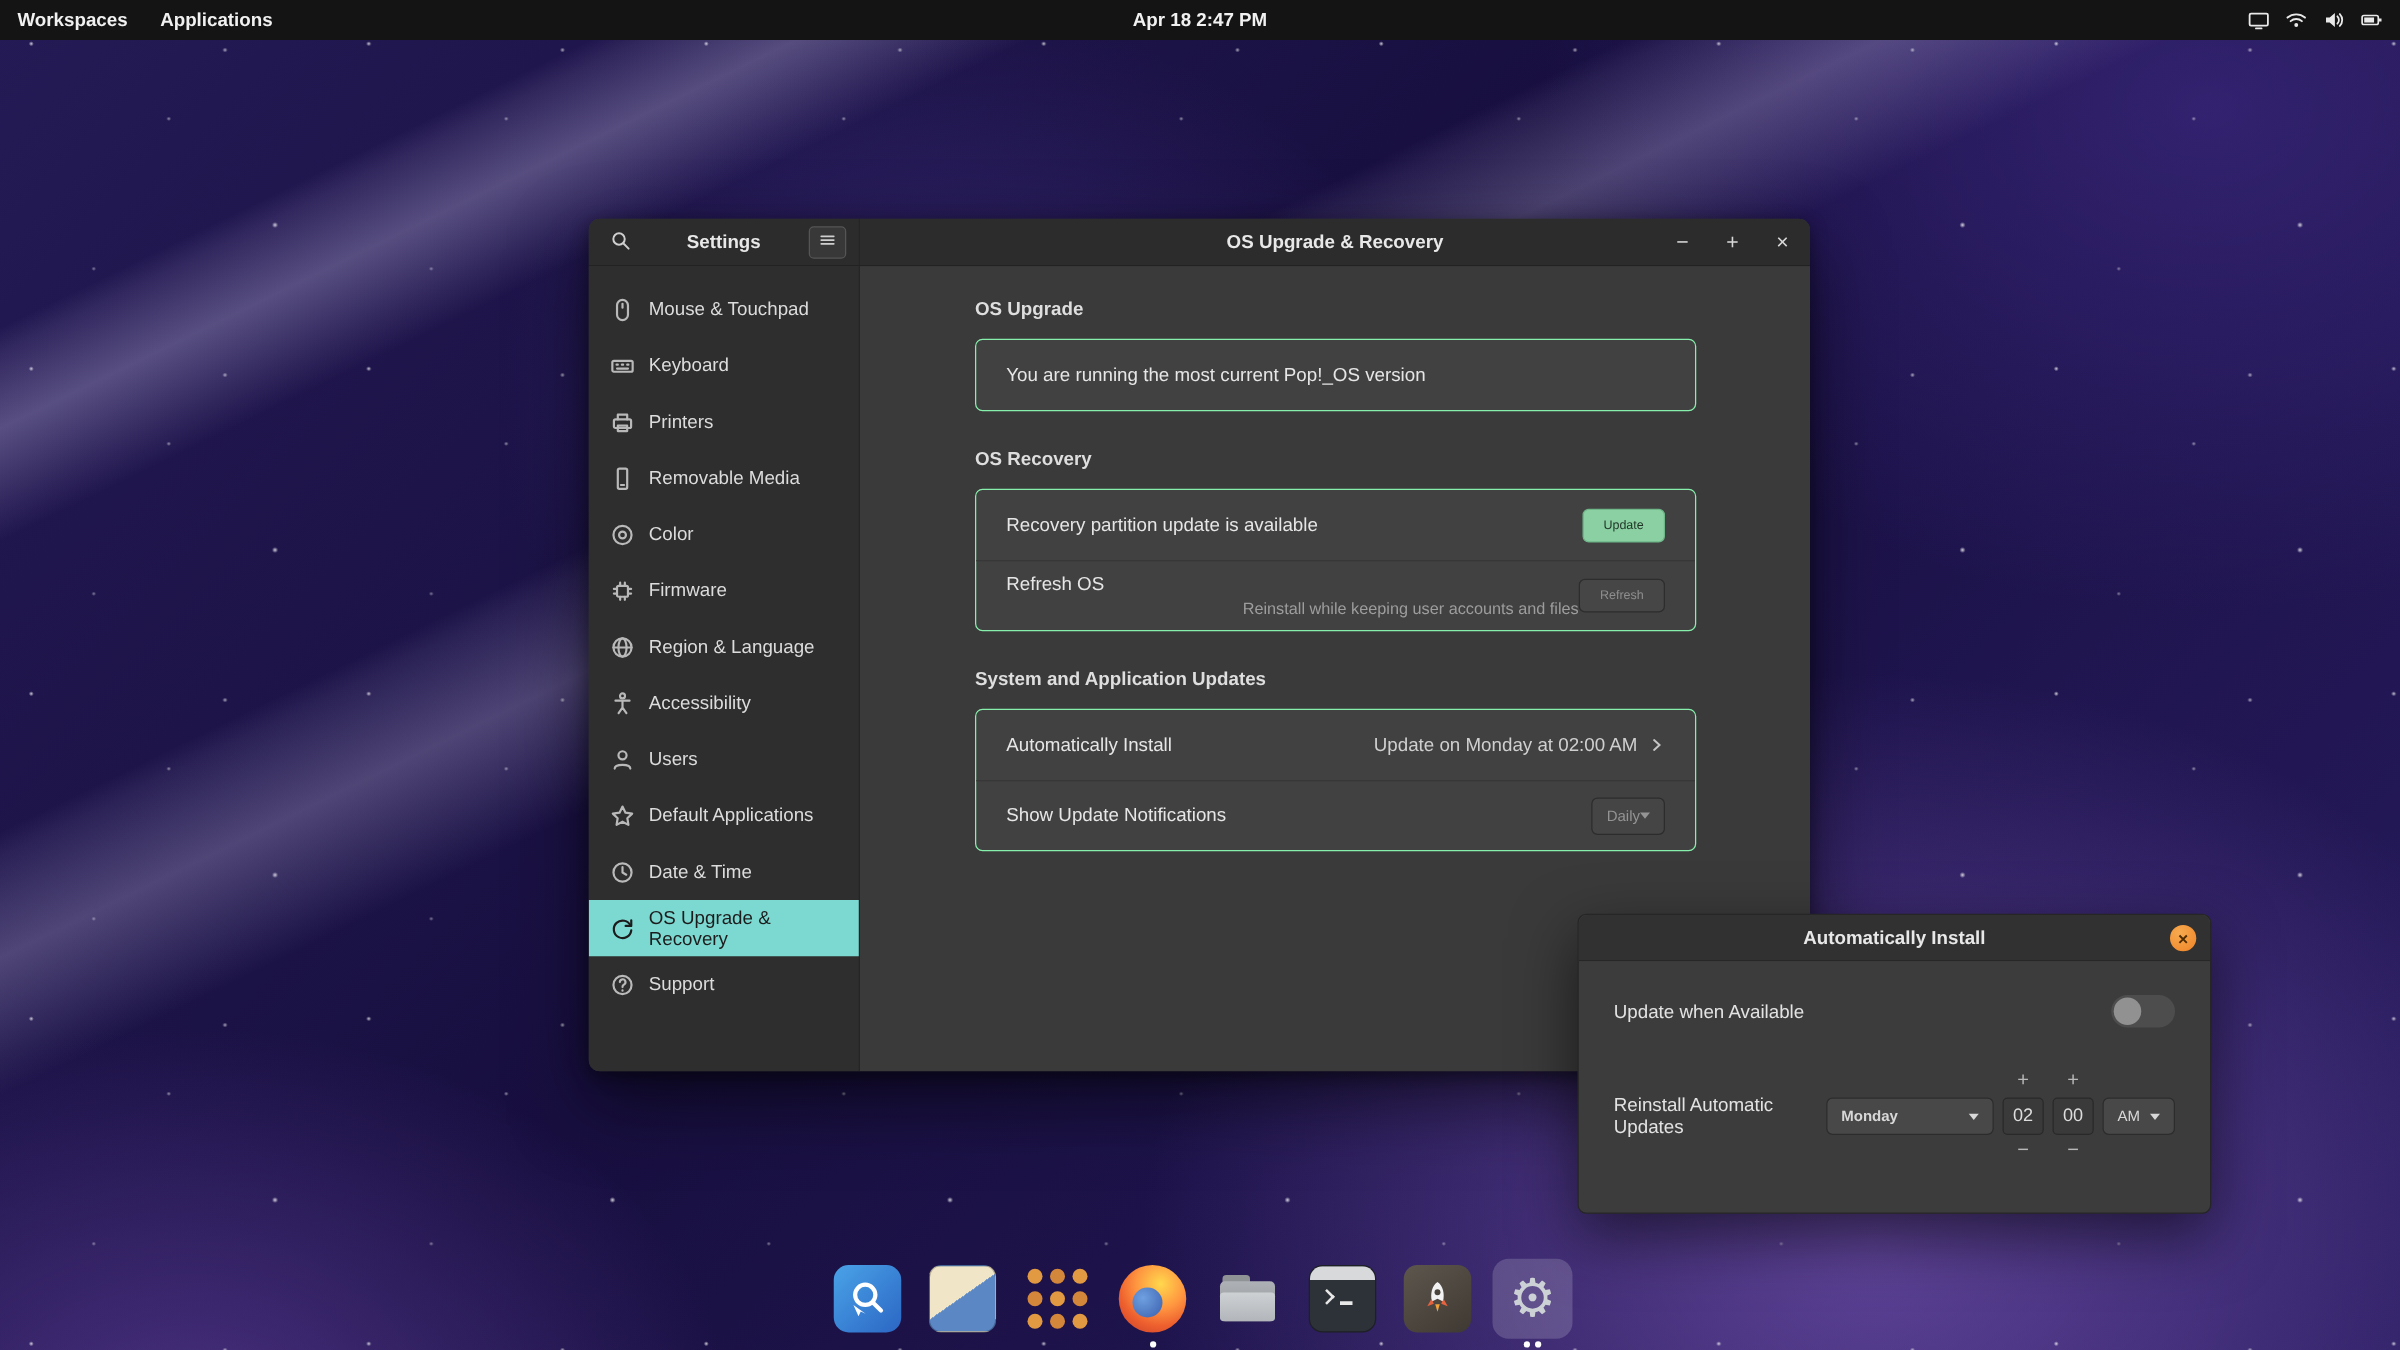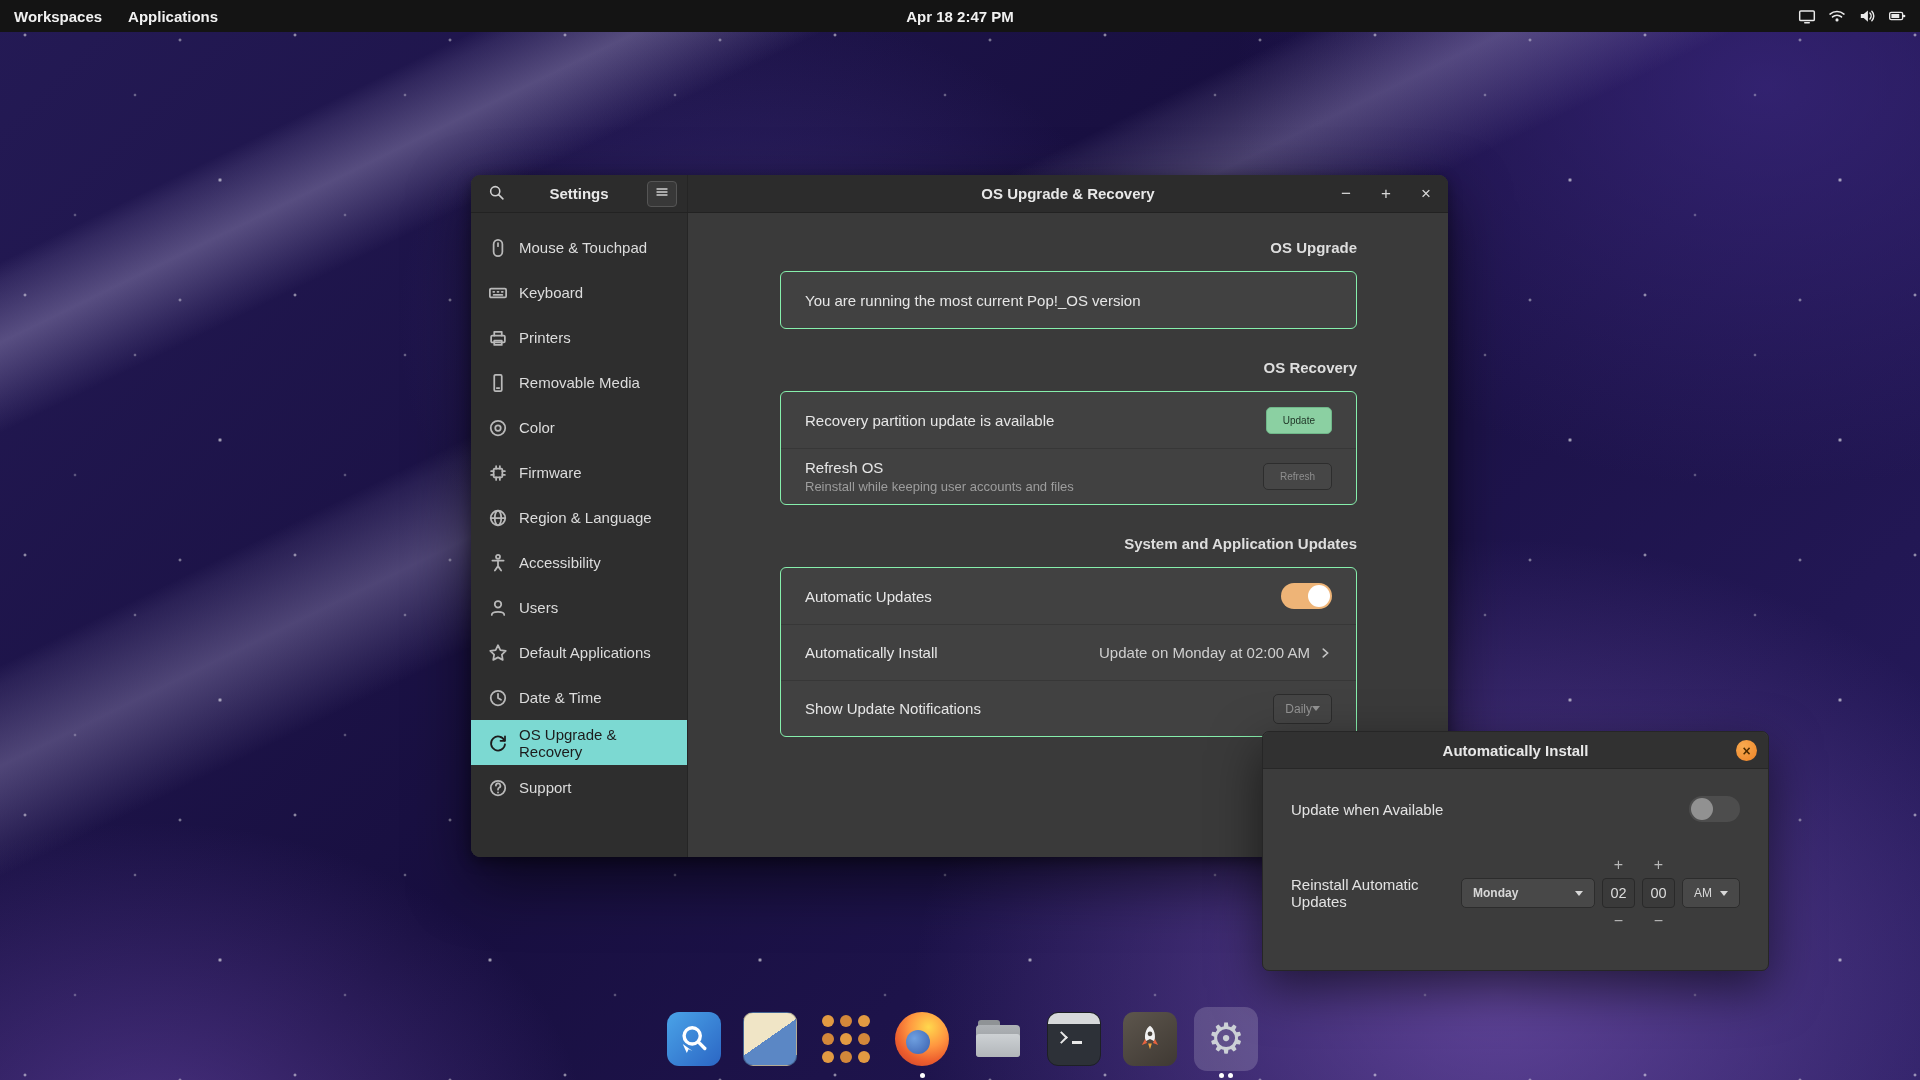--- a/index.html
+++ b/index.html
@@ -68,26 +68,26 @@
   .side-item { height:45px; display:flex; align-items:center; gap:11px; padding:0 8px 0 17px;
     font-size:15px; color:#dcdcdc; }
   .side-item .sicon { width:20px; height:20px; color:#b9b9b9; flex:0 0 auto; display:flex; }
   .side-item svg { width:20px; height:20px; stroke:currentColor; fill:none;
     stroke-width:1.4; stroke-linecap:round; stroke-linejoin:round; }
   .side-item.selected { background:#7cd9d2; color:#1c1c1c; }
   .side-item.selected .sicon { color:#1c1c1c; }
 
   
   .content { flex:1; background:#3a3a3a; padding:26px 91px 0 92px; }
-  .sec-title { font-size:15px; font-weight:bold; color:#dedede; margin-bottom:15px;text-align:right; }
+  .sec-title { font-size:15px; font-weight:bold; color:#dedede; margin-bottom:15px; }
   .card { background:#414141; border:1px solid #86efac; border-radius:6px; margin-bottom:30px; }
   .crow { min-height:56px; display:flex; align-items:center; padding:8px 24px; }
   .crow + .crow { border-top:1px solid #373737; }
   .crow .lbl { flex:1; font-size:15px; color:#e6e6e6; }
-  .crow .sub { font-size:13px; color:#9d9d9d; margin-top:3px; }
+  .crow .sub { font-size:13px; color:#9d9d9d; margin-top:3px;text-align:right; }
   .btn { font-size:10px; padding:7px 16px; border-radius:5px; border:1px solid transparent; }
   .btn-suggested { background:#8bd0a2; border-color:#6fb789; color:#1e3325; }
   .btn-disabled { background:#464646; border-color:#2d2d2d; color:#8e8e8e; cursor:default; }
   .toggle { width:51px; height:26px; border-radius:13px; position:relative; flex:0 0 auto; cursor:pointer; }
   .toggle .knob { position:absolute; top:2px; width:22px; height:22px; border-radius:50%; }
   .toggle.on { background:#eeb477; }
   .toggle.on .knob { right:2px; background:#ffffff; }
   .toggle.off { background:#4d4d4d; }
   .toggle.off .knob { left:2px; background:#919191; }
   .value-text { font-size:15px; color:#cfcfcf; margin-right:8px; }
@@ -383,26 +383,20 @@
             <span>Refresh OS</span>
             <div class="sub">Reinstall while keeping user accounts and files</div>
           </span>
           <button class="btn btn-disabled">Refresh</button>
         </div>
       </div>
 
       <div class="sec-title">System and Application Updates</div>
       <div class="card">
         <div class="crow">
-          <span class="lbl">Automatic Updates</span>
-          <div class="toggle on">
-              <div class="knob"></div>
-            </div>
-        </div>
-        <div class="crow">
           <span class="lbl">Automatically Install</span>
           <span class="value-text">Update on Monday at 02:00 AM</span>
           <span class="chev">
             <svg viewBox="0 0 16 16">
                 <polyline points="6,3.5 11,8 6,12.5"></polyline>
               </svg>
           </span>
         </div>
         <div class="crow">
           <span class="lbl">Show Update Notifications</span>

